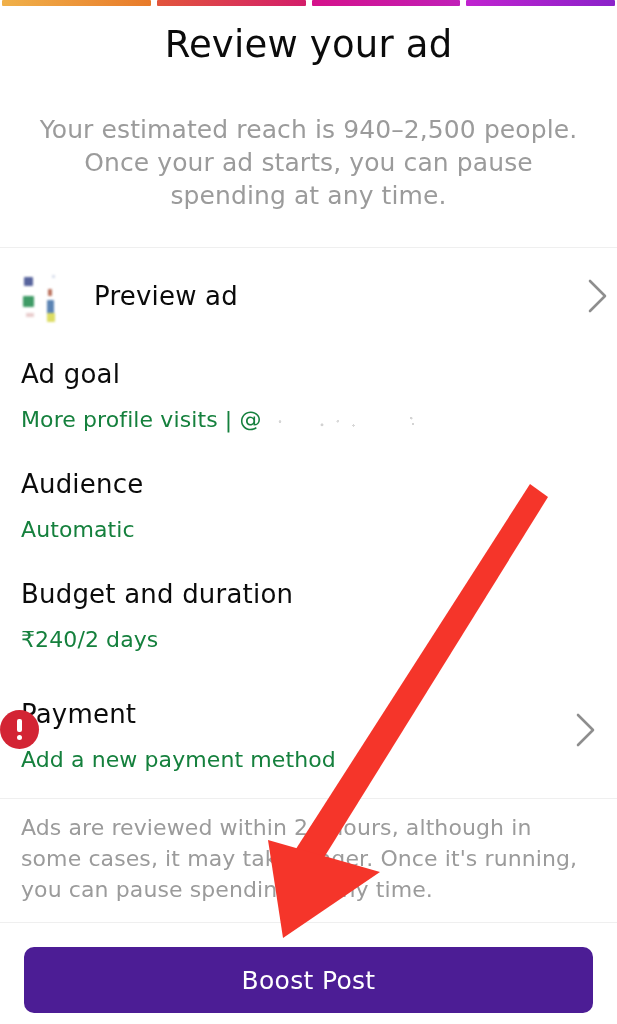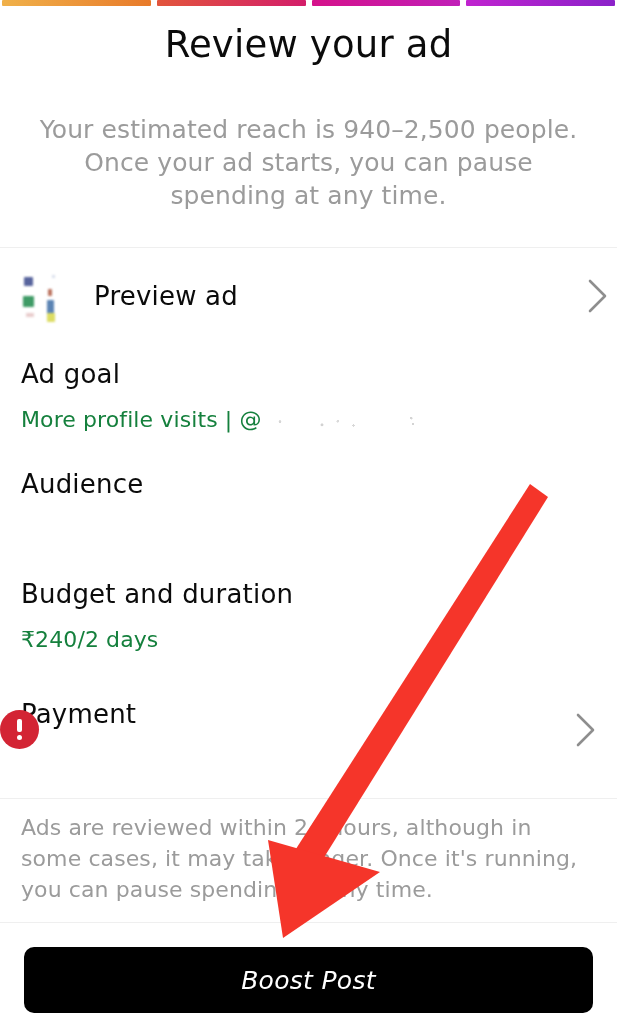--- a/index.html
+++ b/index.html
@@ -205,29 +205,31 @@
     </div>
   </div>
 
   <div class="section sec-goal">
     <div class="head">Ad goal</div>
     <div class="sub"><span>More profile visits | @</span><span class="redacted"></span></div>
   </div>
 
   <div class="section sec-aud">
     <div class="head">Audience</div>
+    <div class="sub">Automatic</div>
   </div>
 
   <div class="section sec-budget">
     <div class="head">Budget and duration</div>
     <div class="sub">₹240/2 days</div>
   </div>
 
   <div class="section sec-pay">
     <div class="head">Payment</div>
+    <div class="sub">Add a new payment method</div>
   </div>
 
   <div class="pay-right">
     <div class="error-badge" style="background: rgb(211, 36, 52);">
       <span class="bang">
           <i class="stem"></i>
           <i class="dot"></i>
         </span>
     </div>
     <div class="chev">
@@ -236,20 +238,20 @@
       </svg>
     </div>
   </div>
 
   <div class="divider d2"></div>
 
   <div class="footnote">Ads are reviewed within 24 hours, although in some cases, it may take longer. Once it's running, you can pause spending at any time.</div>
 
   <div class="divider d3"></div>
 
-  <button class="boost-btn" style="background: #000000; font-style: italic;">Boost Post</button>
+  <button class="boost-btn" style="background: #4c1d95;">Boost Post</button>
 
   <svg class="annot" viewBox="0 0 617 1024">
     <polygon points="530,484 548,497 310,880 285,866" fill="#f5352a"></polygon>
     <polygon points="283,938 268,840 380,872" fill="#f5352a"></polygon>
   </svg>
 
 </div>
 
 </body></html>

